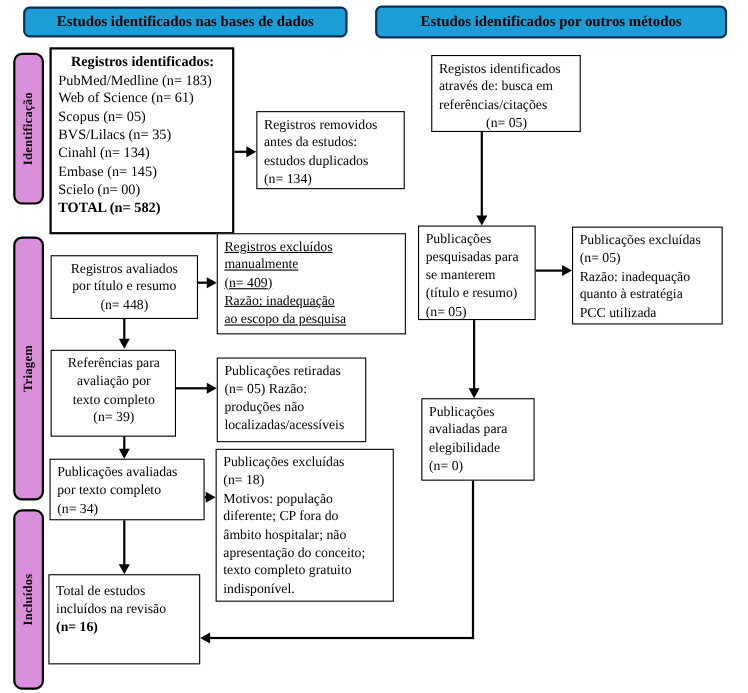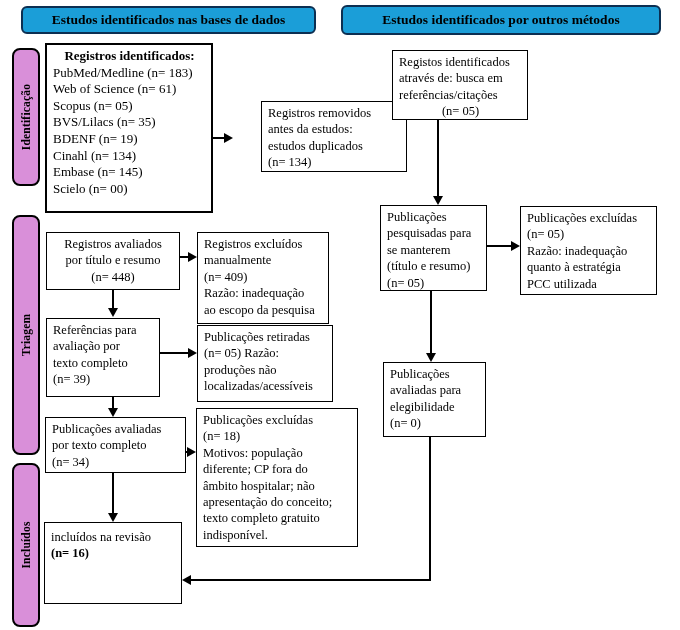--- a/index.html
+++ b/index.html
@@ -87,48 +87,48 @@
   <div class="stage" style="left:12px;top:463px;width:28px;height:164px;">
     <span>Incluídos</span>
   </div>
 
   <div class="box thick big" style="left:45px;top:43px;width:168px;height:170px;">
       <div style="font-weight: bold; text-align: center;">Registros identificados:</div>
       <div>PubMed/Medline (n= 183)</div>
       <div>Web of Science (n= 61)</div>
       <div>Scopus (n= 05)</div>
       <div>BVS/Lilacs (n= 35)</div>
-      <div>BDENF (n= 19)</div>
       <div>Cinahl (n= 134)</div>
       <div>Embase (n= 145)</div>
       <div>Scielo (n= 00)</div>
-    </div>
-
-  <div class="box" style="left:233px;top:101px;width:146px;height:71px;margin-left:28px;">
+      <div style="font-weight: bold;">TOTAL (n= 582)</div>
+    </div>
+
+  <div class="box" style="left:233px;top:101px;width:135px;height:71px;">
       <div>Registros removidos</div>
       <div>antes da estudos:</div>
       <div>estudos duplicados</div>
       <div>(n= 134)</div>
     </div>
 
   <div class="box centered" style="left:46px;top:232px;width:134px;height:58px;">
       <div>Registros avaliados</div>
       <div>por título e resumo</div>
       <div>(n= 448)</div>
     </div>
 
-  <div class="box" style="left:197px;top:232px;width:132px;height:92px;">
+  <div class="box" style="left:197px;top:212px;width:172px;height:92px;text-decoration:underline;">
       <div>Registros excluídos</div>
       <div>manualmente</div>
       <div>(n= 409)</div>
       <div>Razão: inadequação</div>
       <div>ao escopo da pesquisa</div>
     </div>
 
-  <div class="box" style="left:46px;top:318px;width:114px;height:79px;">
+  <div class="box" style="left:46px;top:318px;width:114px;height:79px;text-align:center;">
       <div>Referências para</div>
       <div>avaliação por</div>
       <div>texto completo</div>
       <div>(n= 39)</div>
     </div>
 
   <div class="box" style="left:197px;top:325px;width:136px;height:77px;">
       <div>Publicações retiradas</div>
       <div>(n= 05) Razão:</div>
       <div>produções não</div>
@@ -146,20 +146,21 @@
       <div>(n= 18)</div>
       <div>Motivos: população</div>
       <div>diferente; CP fora do</div>
       <div>âmbito hospitalar; não</div>
       <div>apresentação do conceito;</div>
       <div>texto completo gratuito</div>
       <div>indisponível.</div>
     </div>
 
   <div class="box" style="left:44px;top:522px;width:138px;height:82px;padding-top:6px;">
+      <div>Total de estudos</div>
       <div>incluídos na revisão</div>
       <div style="font-weight: bold;">(n= 16)</div>
     </div>
 
   <div class="box" style="left:392px;top:50px;width:136px;height:70px;">
       <div>Registos identificados</div>
       <div>através de: busca em</div>
       <div>referências/citações</div>
       <div style="text-align: center;">(n= 05)</div>
     </div>

